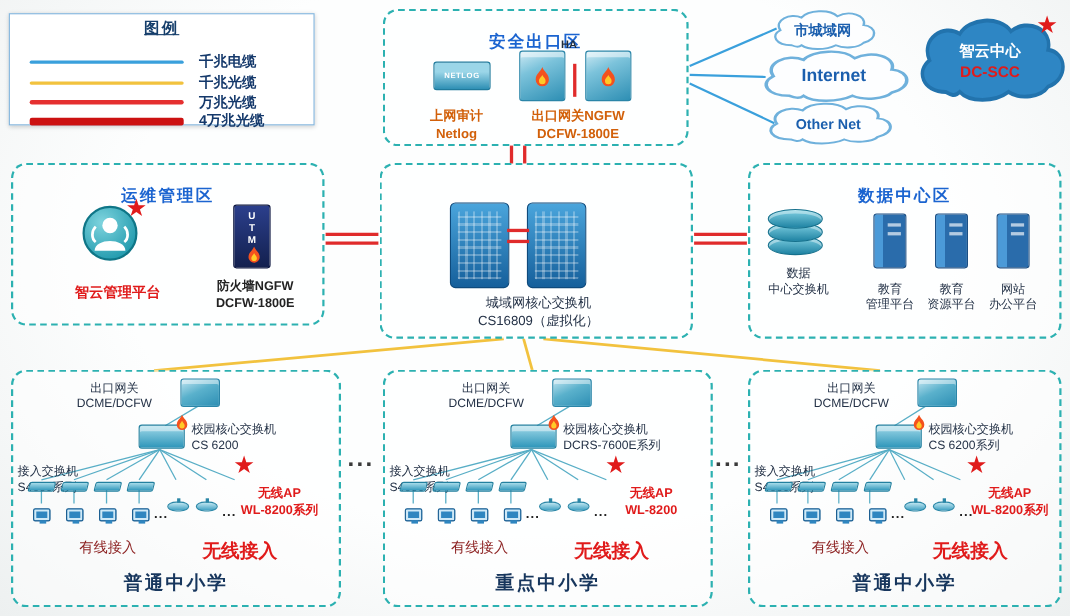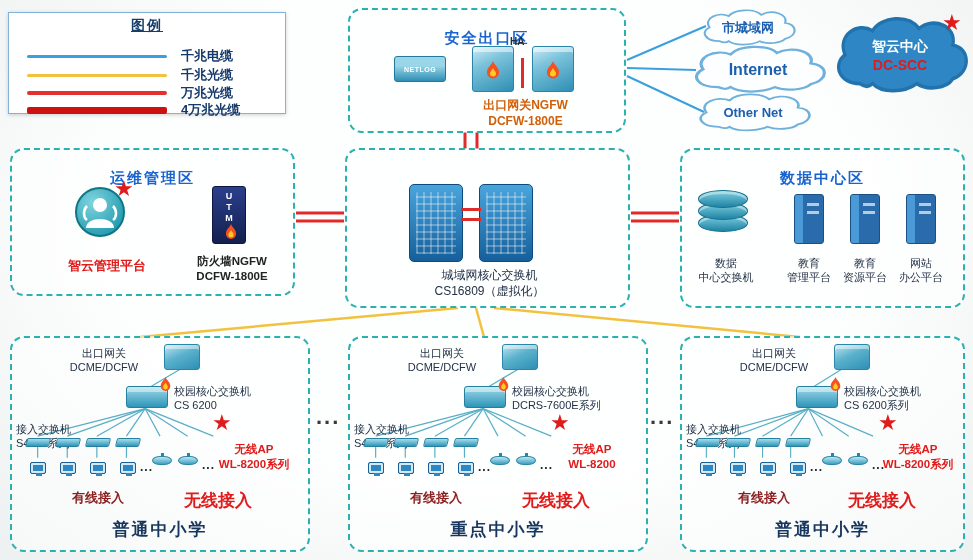--- a/index.html
+++ b/index.html
@@ -16,21 +16,21 @@
 
   
   .lbl { position:absolute; white-space:pre-line; line-height:1.3; }
   .tc { text-align:center; }
   .orange { color:#d2600a; font-weight:bold; font-size:12px; }
   .dark { color:#243247; font-size:11px; }
   .plat { color:#e01b1b; font-weight:bold; font-size:13px; }
   .fw { color:#222222; font-weight:bold; font-size:11.5px; }
   .core-lbl { color:#243247; font-size:12px; }
   .red-b { color:#e01b1b; font-weight:bold; font-size:11.5px; }
-  .wired { color:#8b1f1f; font-weight:bold; font-size:13px; }
+  .wired { color:#8b1f1f; font-weight:normal; font-size:13px; }
   .wireless { color:#e01b1b; font-weight:bold; font-size:17px; }
   .school-name { position:absolute; left:0; right:0; text-align:center; font-size:17px; font-weight:bold; color:#17365d; letter-spacing:2px; }
   .star { position:absolute; color:#e01b1b; font-size:22px; line-height:1; }
   .dots { position:absolute; font-weight:bold; color:#222; font-size:12px; letter-spacing:1px; }
   .big-dots { position:absolute; font-size:22px; font-weight:bold; color:#3a3a3a; letter-spacing:2px; }
   .ha { position:absolute; font-size:10px; font-weight:bold; color:#1f2d3d; }
   .ha-bar { position:absolute; width:3px; height:30px; background:#e02b2b; }
   .redbar { position:absolute; width:20px; height:3px; background:#e02b2b; }
 
   
@@ -158,20 +158,22 @@
         </svg>
     </div>
     <div class="cube" style="left:182px;top:36px;">
       <svg class="flame" viewBox="0 0 16 20">
           <path d="M8 0C9.5 4.5 14 6 14 11.5A6 6 0 1 1 2 11.5C2 6 6.5 4.5 8 0Z" fill="#f4511e"></path>
           <path d="M8 7c.8 2.4 3 3 3 5.6A3 3 0 1 1 5 12.6C5 10 7.2 9.4 8 7Z" fill="#ffca28"></path>
         </svg>
     </div>
     <span class="ha" style="left:160px;top:26px;">HA</span>
     <div class="ha-bar" style="left:171px;top:48px;"></div>
+    <div class="lbl orange tc" style="left:15px;top:88px;width:100px;">上网审计
+Netlog</div>
     <div class="lbl orange tc" style="left:103px;top:88px;width:145px;">出口网关NGFW
 DCFW-1800E</div>
   </div>
 
   <svg class="cloud" style="left:696px;top:8px;width:104px;height:40px;" viewBox="0 0 140 70" preserveAspectRatio="none">
       <use href="#cloudPath" xlink:href="#cloudPath" class="cw"></use>
     </svg>
   <div class="cloud-label" style="left:700px;top:19px;width:96px;font-size:13px;">市城域网</div>
 
   <svg class="cloud" style="left:684px;top:44px;width:148px;height:52px;" viewBox="0 0 140 70" preserveAspectRatio="none">
@@ -241,21 +243,21 @@
         <i></i>
       </div>
     <div class="server" style="left:168px;top:44px;">
         <i></i>
         <i></i>
       </div>
     <div class="server" style="left:224px;top:44px;">
         <i></i>
         <i></i>
       </div>
-    <div class="lbl dark tc" style="left:2px;top:106px;width:84px;">数据
+    <div class="lbl dark tc" style="left:2px;top:92px;width:84px;">数据
 中心交换机</div>
     <div class="lbl dark tc" style="left:96px;top:106px;width:62px;">教育
 管理平台</div>
     <div class="lbl dark tc" style="left:152px;top:106px;width:62px;">教育
 资源平台</div>
     <div class="lbl dark tc" style="left:208px;top:106px;width:62px;">网站
 办公平台</div>
   </div>
 
   <div class="zone school s-a">

